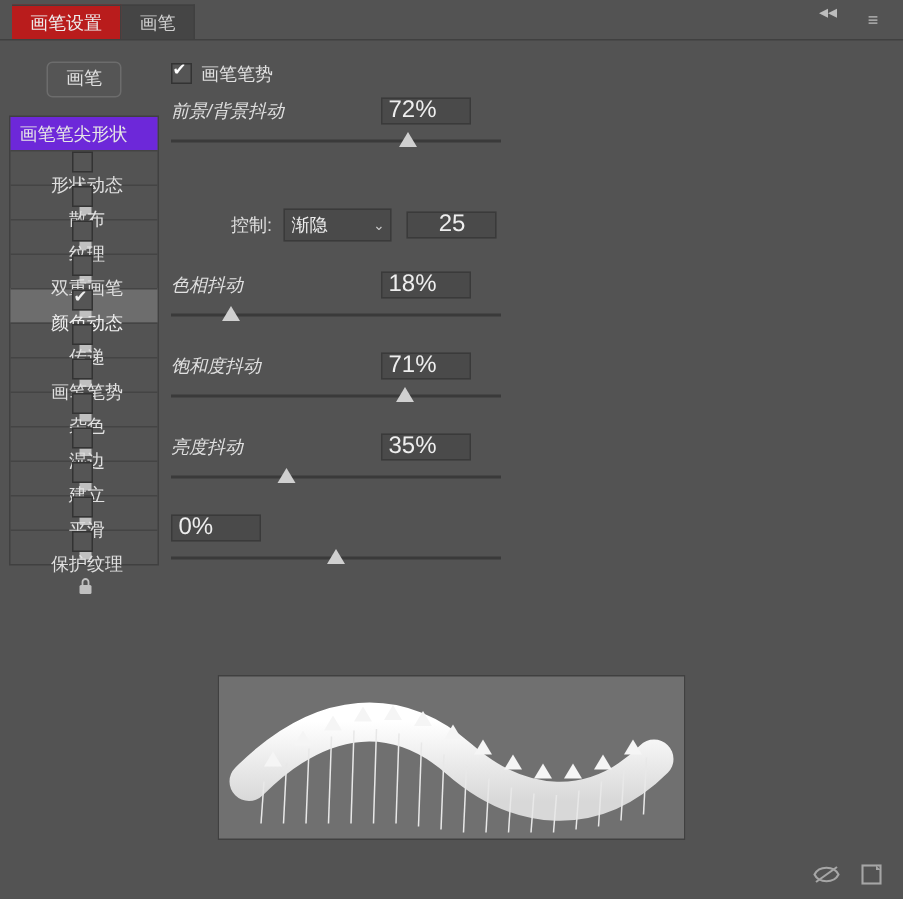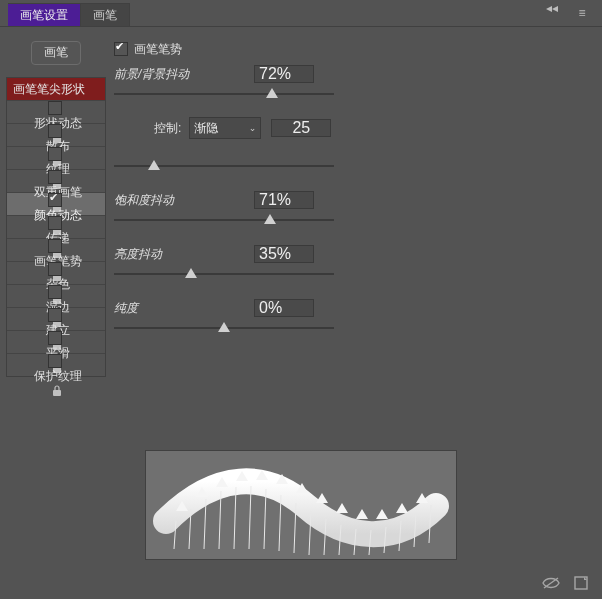--- a/index.html
+++ b/index.html
@@ -45,21 +45,21 @@
     align-items: center;
     height: 22px;
     padding: 0 12px;
     background: #454545;
     color: #cfcfcf;
     border-top: 1px solid #404040;
     border-right: 1px solid #404040;
     cursor: pointer;
   }
   .tab.active {
-    background: #4c1d95;
+    background: #b91c1c;
     color: #eee;
     border-top: 1px solid #404040;
     border-right: 1px solid #404040;
   }
   .menu-btn {
     margin-left: auto;
     width: 24px;
     height: 24px;
     display:flex;
     align-items:center;
@@ -95,21 +95,21 @@
     cursor: pointer;
   }
   .list {
     border: 1px solid #404040;
   }
   .list-header {
     height: 22px;
     line-height:22px;
     padding-left: 6px;
     color: #e6e6e6;
-    background: #7f1d1d;
+    background: #6d28d9;
   }
   .list-item {
     display: flex;
     align-items: center;
     height: 22px;
     padding-left: 4px;
     cursor: pointer;
     border-top: 1px solid #444;
     flex-direction: column;
   }
@@ -410,32 +410,36 @@
           <span class="ctrl-label" style="width:140px">前景/背景抖动</span>
           <input class="num-box" value="72%" style="">
         </div>
         <div class="slider-wrap">
           <div class="slider-track"></div>
           <div class="slider-thumb" style="left: 72%;"></div>
         </div>
       </div>
 
       <div class="ctrl-block" style="margin-bottom:18px">
-        <div class="ctrl-top" style="padding-left:40px;">
+        <div class="ctrl-top" style="padding-left:40px;margin-top:22px;">
           <span style="margin-right:8px">控制:</span>
           <div class="dropdown">
             <span>渐隐</span>
             <span class="caret">⌄</span>
           </div>
           <span style="width:10px"></span>
           <input class="num-box" style="width: 60px; text-align: center;" value="25">
         </div>
       </div>
 
       <div class="ctrl-block">
+        <div class="ctrl-top">
+          <span class="ctrl-label" style="width:140px">色相抖动</span>
+          <input class="num-box" value="18%" style="">
+        </div>
         <div class="slider-wrap">
           <div class="slider-track"></div>
           <div class="slider-thumb" style="left: 18%;"></div>
         </div>
       </div>
 
       <div class="ctrl-block">
         <div class="ctrl-top">
           <span class="ctrl-label" style="width:140px">饱和度抖动</span>
           <input class="num-box" value="71%" style="">
@@ -452,21 +456,20 @@
           <input class="num-box" value="35%" style="">
         </div>
         <div class="slider-wrap">
           <div class="slider-track"></div>
           <div class="slider-thumb" style="left: 35%;"></div>
         </div>
       </div>
 
       <div class="ctrl-block">
         <div class="ctrl-top">
-          <span class="ctrl-label" style="width:140px">纯度</span>
           <input class="num-box" value="0%" style="">
         </div>
         <div class="slider-wrap">
           <div class="slider-track"></div>
           <div class="slider-thumb" style="left: 50%;"></div>
         </div>
       </div>
 
       <div style="flex:1 1 auto"></div>
 

